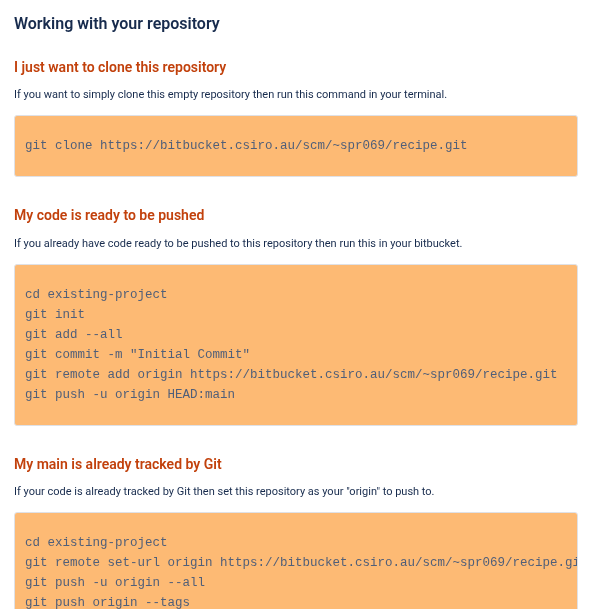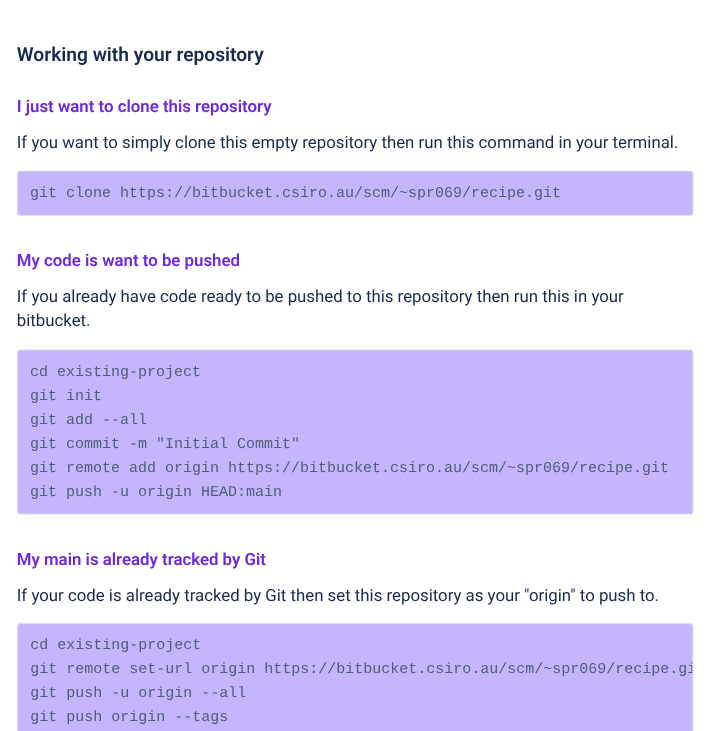--- a/index.html
+++ b/index.html
@@ -14,38 +14,37 @@
       padding: 12px 14px;
       width: 592px;
       font-size: 14px;
       line-height: 1.45;
     }
     h2.page-title {
       font-size: 16px;
       font-weight: 600;
       color: #172b4d;
       margin-bottom: 22px;
-      margin-top: 22px;
     }
     h3.section-heading {
       font-size: 14px;
       font-weight: 600;
-      color: #6d28d9;
+      color: #c2410c;
       margin-bottom: 10px;
     }
     p.section-desc {
-      font-size: 14px;
+      font-size: 11px;
       color: #172b4d;
       margin-bottom: 12px;
     }
     pre.code-block {
-      background: #c4b5fd;
+      background: #fdba74;
       border: 1px solid #dfe1e6;
       border-radius: 3px;
-      padding: 8px 10px;
+      padding: 20px 10px;
       font-family: SFMono-Regular, Menlo, Consolas, "Liberation Mono", Courier, monospace;
       font-size: 12.5px;
       color: #505f79;
       white-space: pre;
       overflow-x: auto;
       margin-bottom: 28px;
       line-height: 1.6;
     }
     pre.code-block.last {
       margin-bottom: 24px;
@@ -59,21 +58,21 @@
   </style>
 </head>
 <body>
 
 <h2 class="page-title">Working with your repository</h2>
 
 <h3 class="section-heading">I just want to clone this repository</h3>
 <p class="section-desc">If you want to simply clone this empty repository then run this command in your terminal.</p>
 <pre class="code-block">git clone https://bitbucket.csiro.au/scm/~spr069/recipe.git</pre>
 
-<h3 class="section-heading">My code is want to be pushed</h3>
+<h3 class="section-heading">My code is ready to be pushed</h3>
 <p class="section-desc">If you already have code ready to be pushed to this repository then run this in your bitbucket.</p>
 <pre class="code-block">cd existing-project
 git init
 git add --all
 git commit -m "Initial Commit"
 git remote add origin https://bitbucket.csiro.au/scm/~spr069/recipe.git
 git push -u origin HEAD:main</pre>
 
 <h3 class="section-heading">My main is already tracked by Git</h3>
 <p class="section-desc">If your code is already tracked by Git then set this repository as your "origin" to push to.</p>

